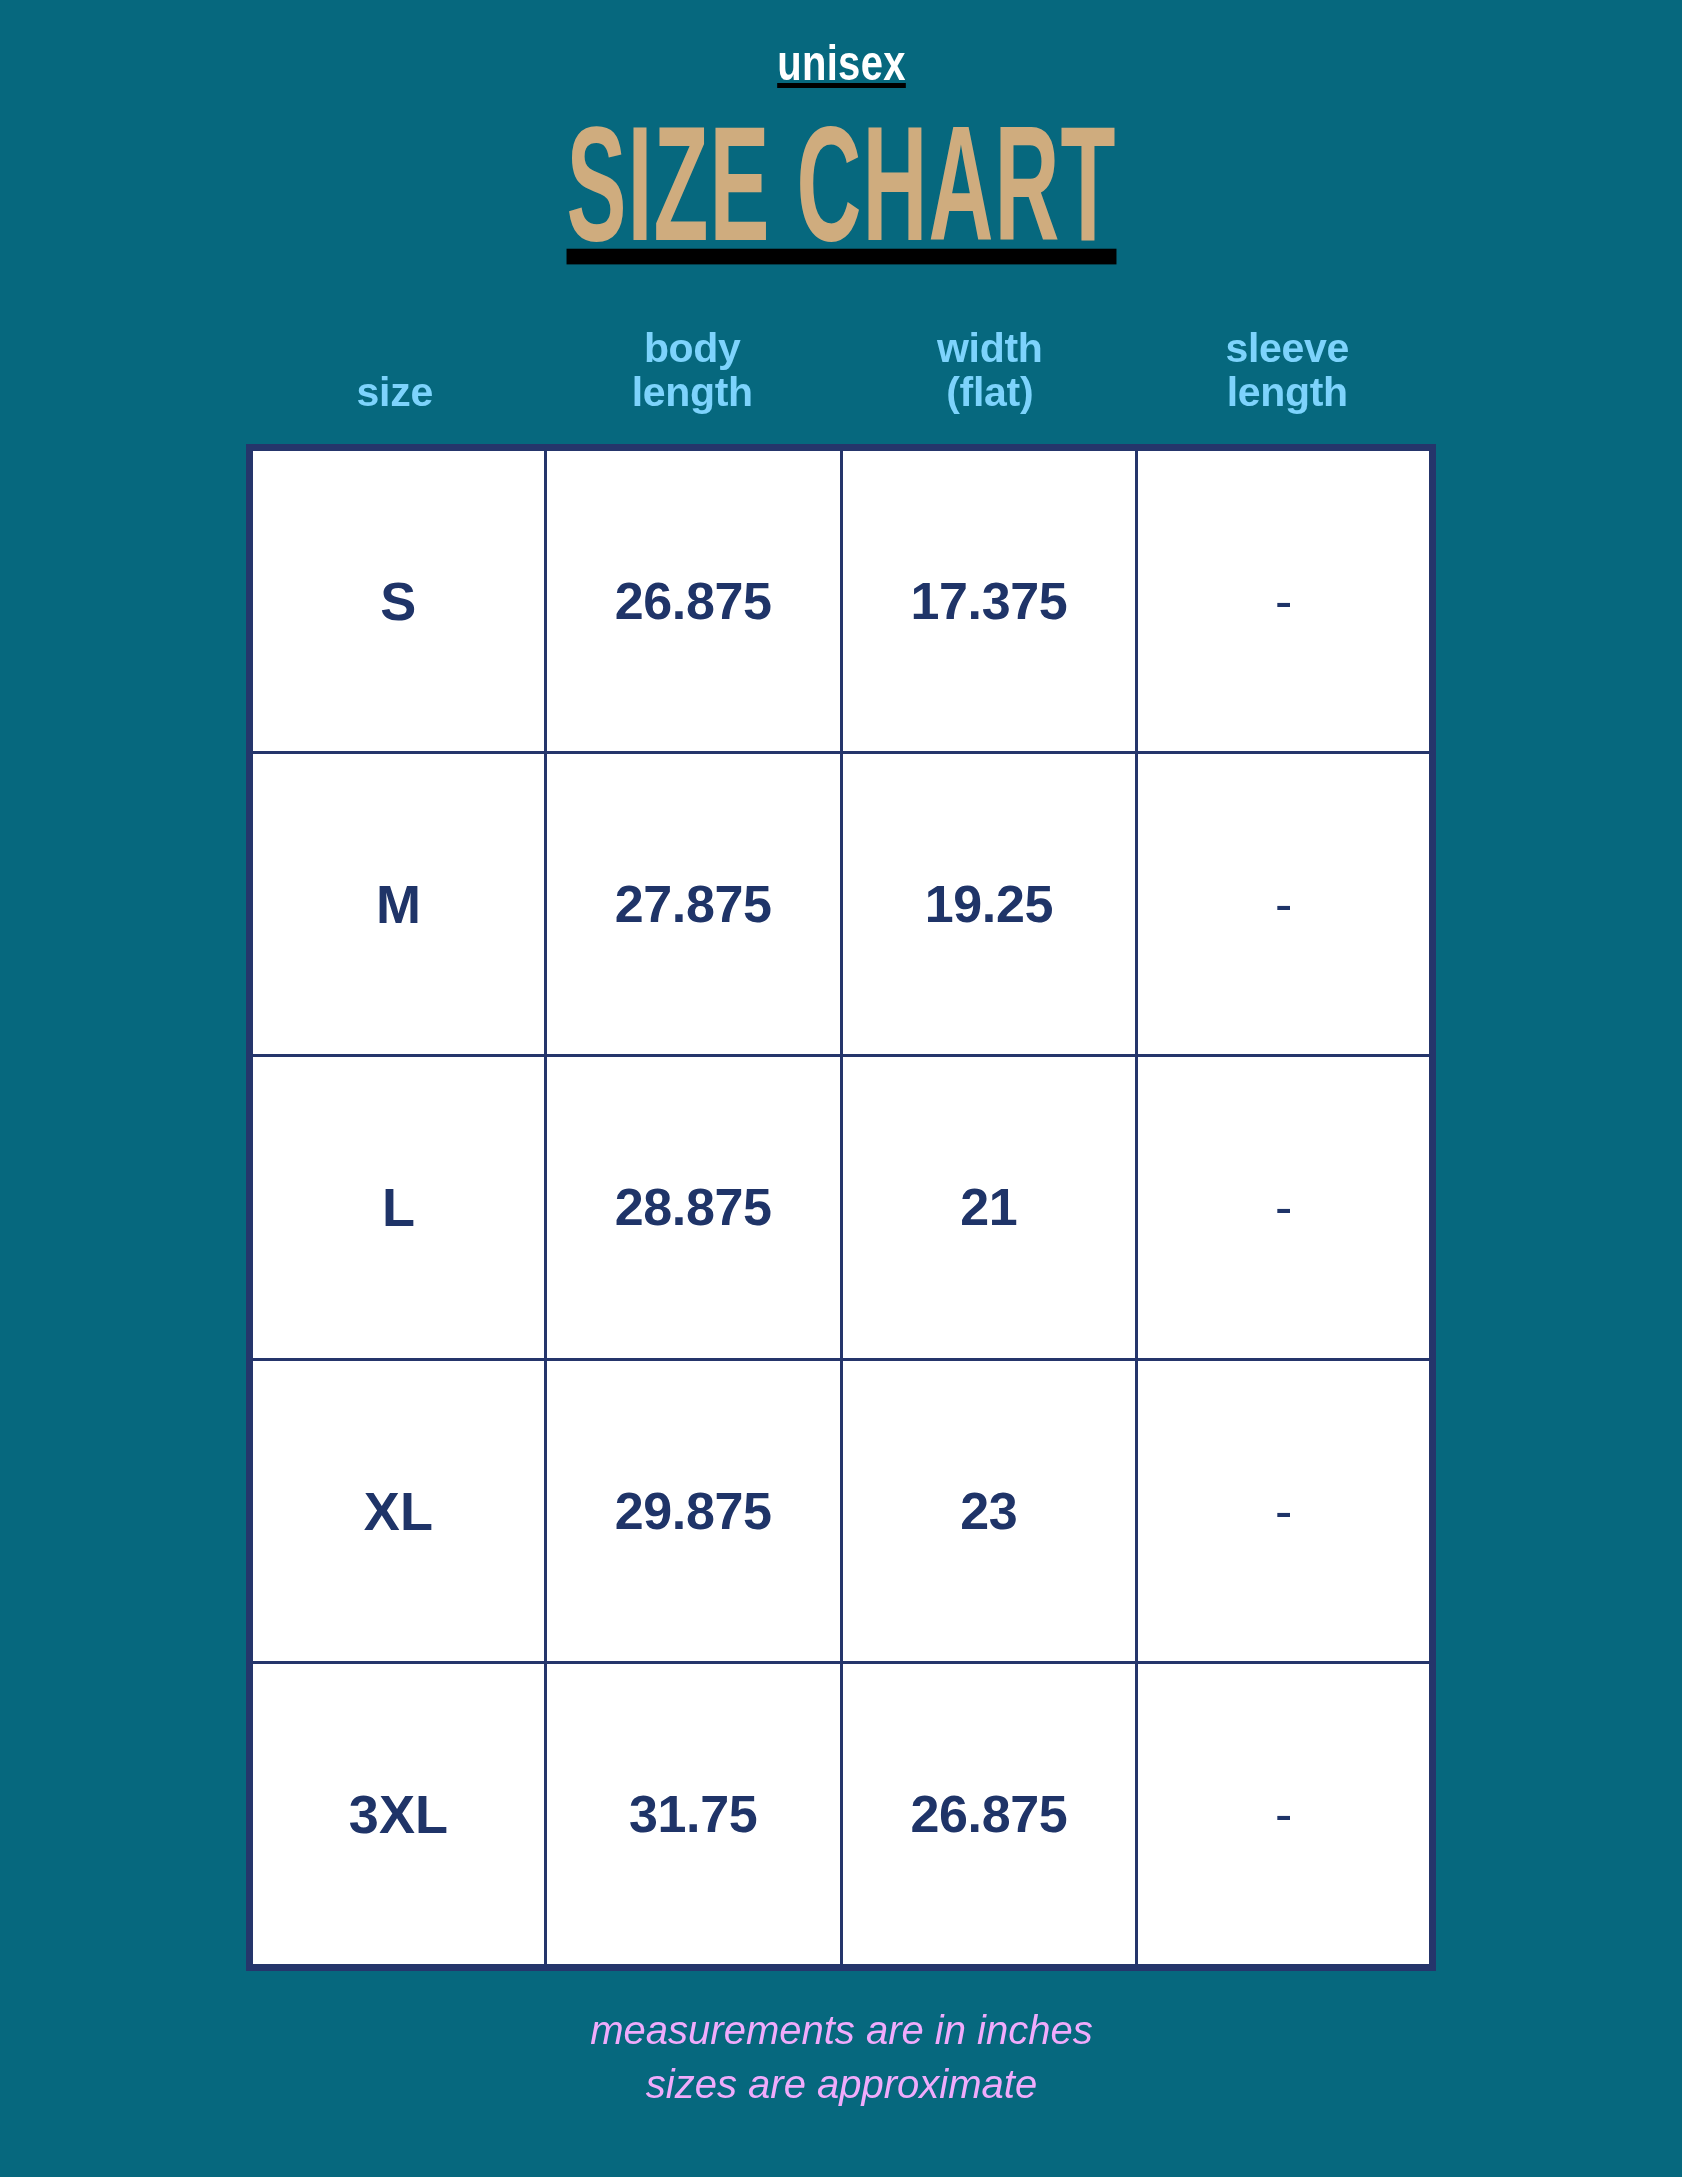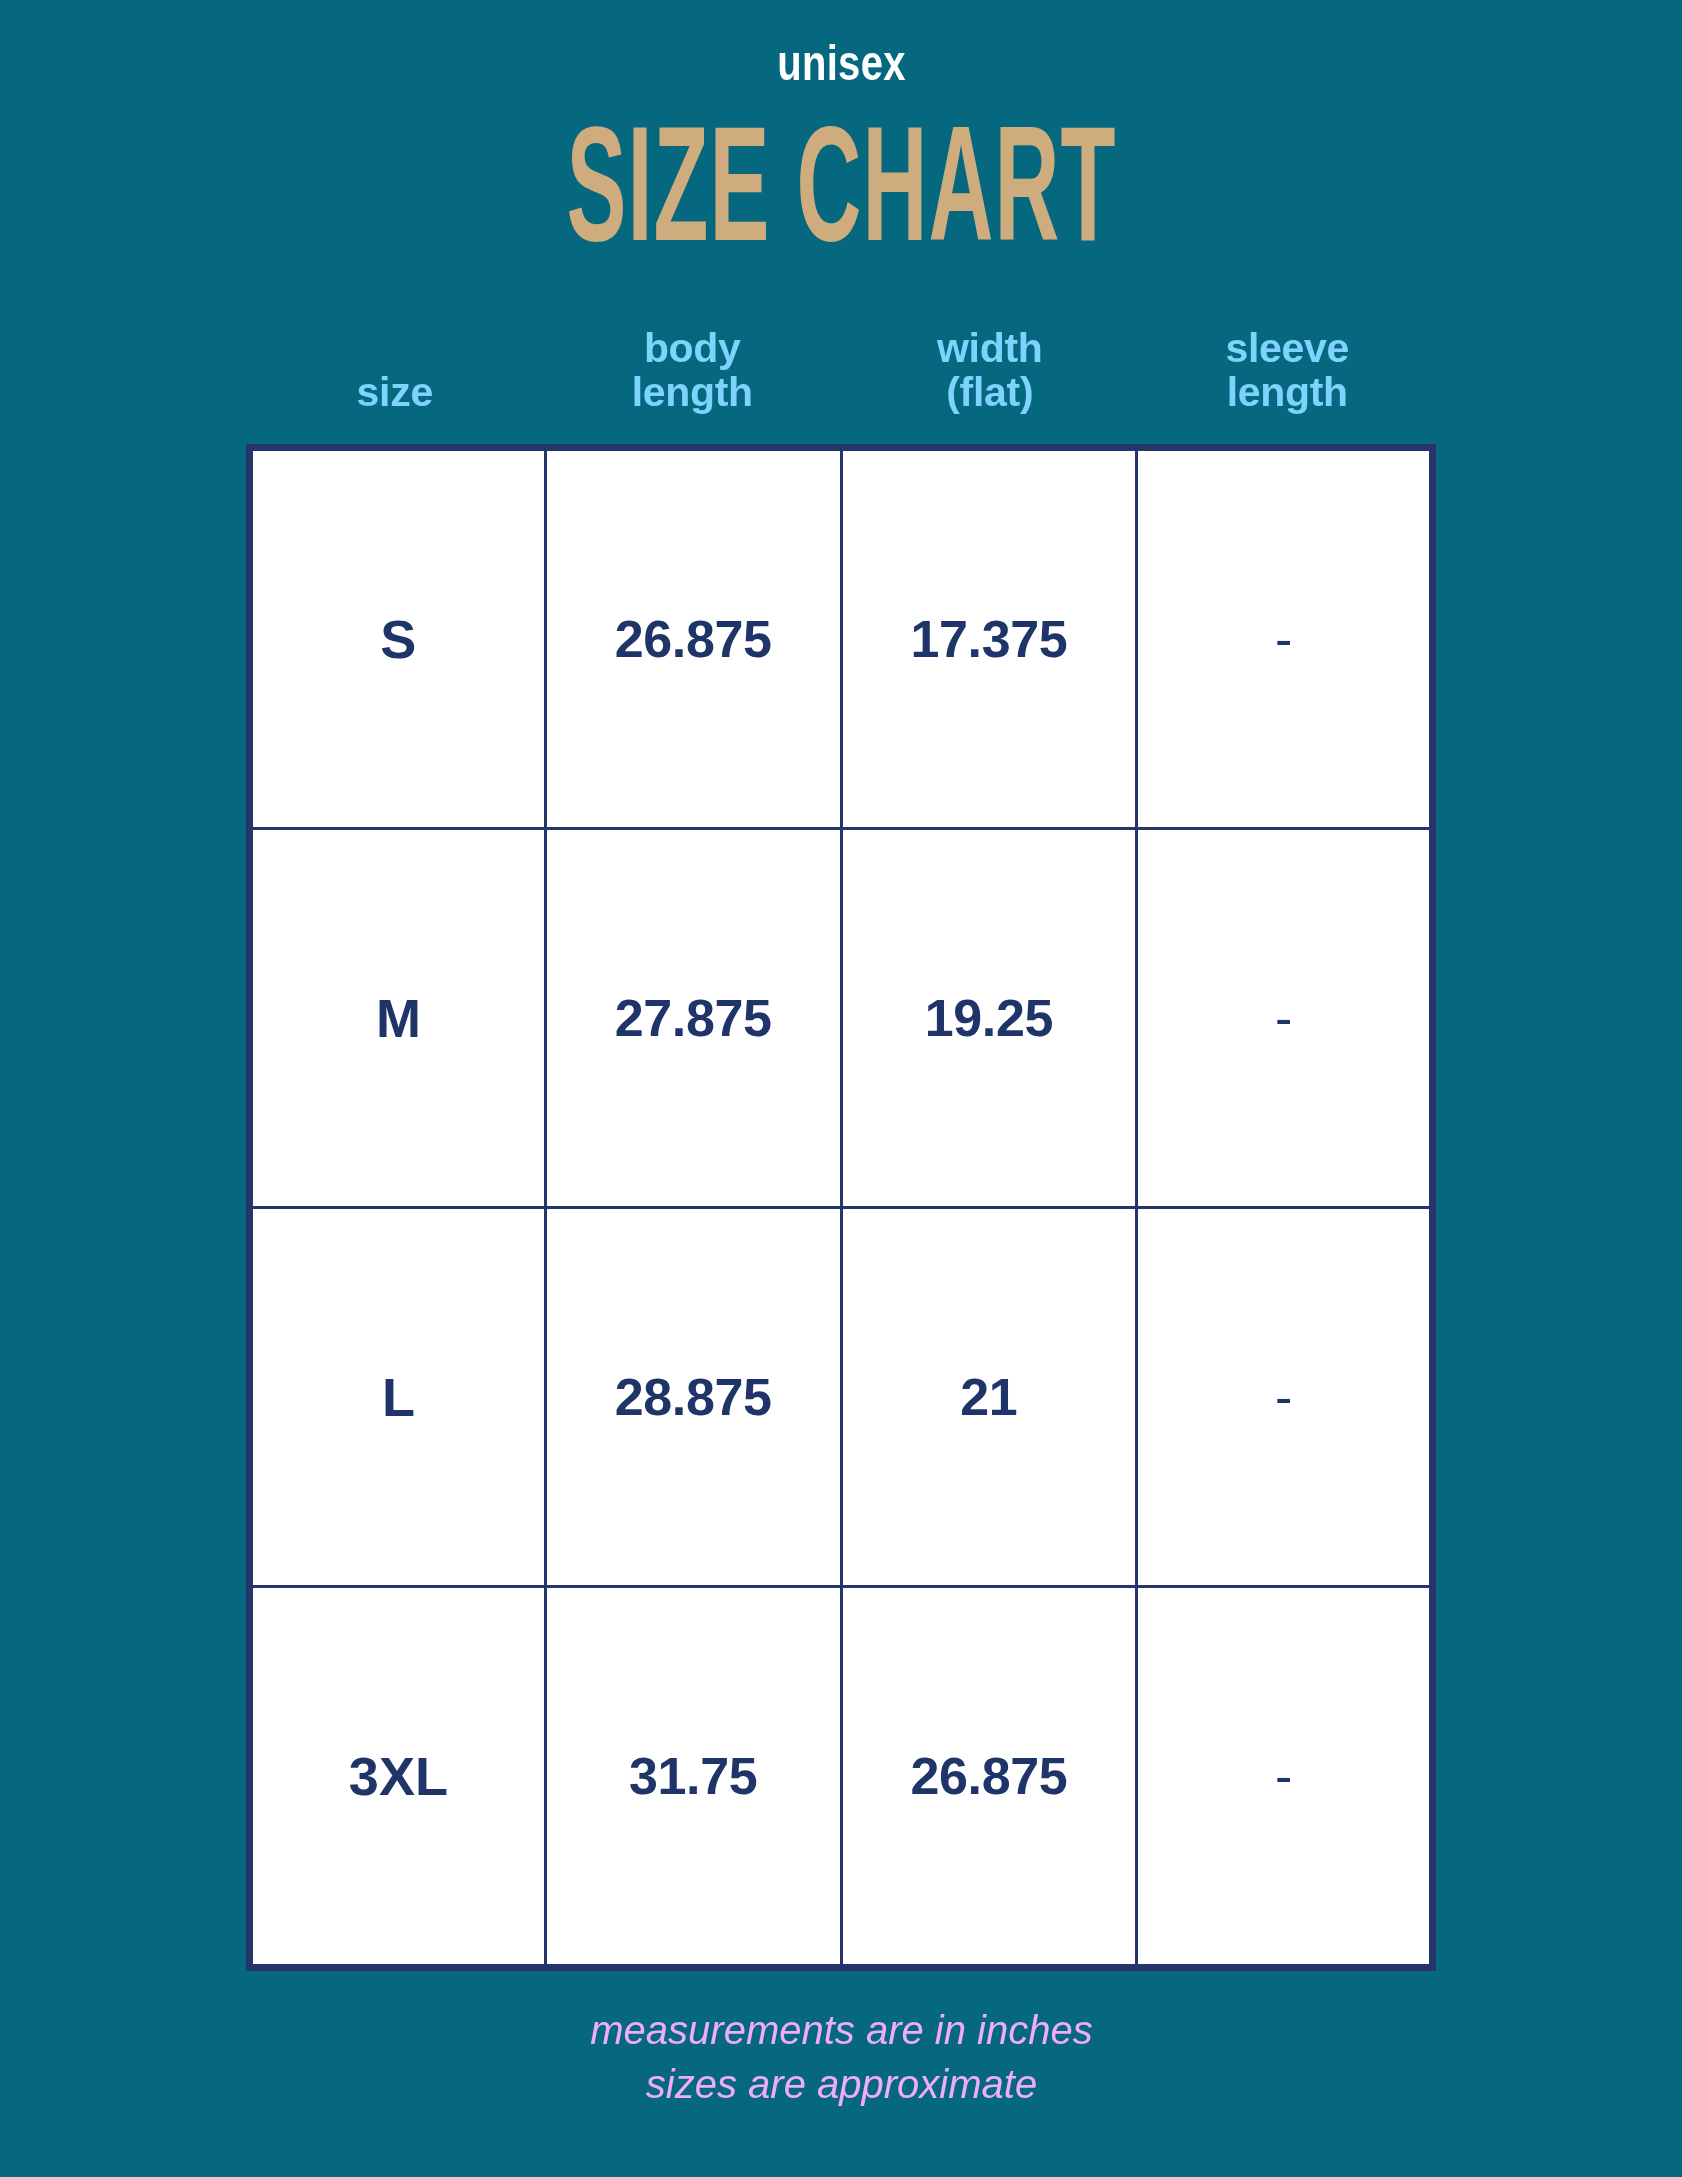--- a/index.html
+++ b/index.html
@@ -21,20 +21,21 @@
     display: flex;
     flex-direction: column;
     align-items: center;
   }
 
   
   .title-block {
     width: 100%;
     text-align: center;
     margin-top: 38px;
+    text-decoration: underline;
   }
   .eyebrow {
     color: #ffffff;
     font-size: 50px;
     font-weight: 700;
     letter-spacing: 0.4px;
     line-height: 1;
     font-family: "Liberation Sans", sans-serif;
     transform: scaleX(0.80);
     transform-origin: center;
@@ -170,20 +171,26 @@
         <td class="cell-val">19.25</td>
         <td class="cell-dash">-</td>
       </tr>
       <tr>
         <td class="cell-size">L</td>
         <td class="cell-val">28.875</td>
         <td class="cell-val">21</td>
         <td class="cell-dash">-</td>
       </tr>
       <tr>
+        <td class="cell-size">XL</td>
+        <td class="cell-val">29.875</td>
+        <td class="cell-val">23</td>
+        <td class="cell-dash">-</td>
+      </tr>
+      <tr>
         <td class="cell-size">3XL</td>
         <td class="cell-val">31.75</td>
         <td class="cell-val">26.875</td>
         <td class="cell-dash">-</td>
       </tr>
     </tbody>
   </table>
 
   <div class="footer">
     <span class="ln">measurements are in inches</span>

